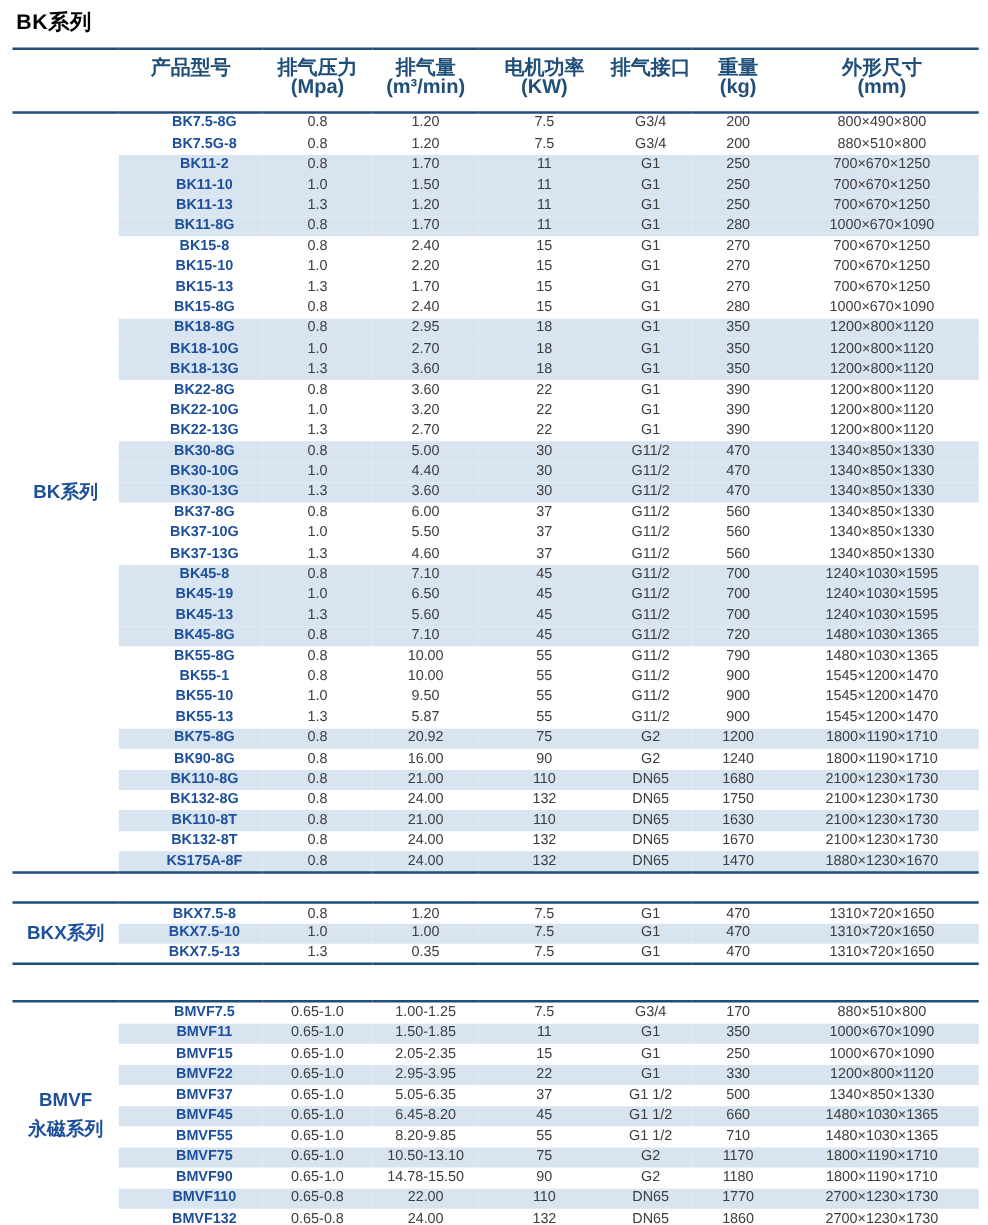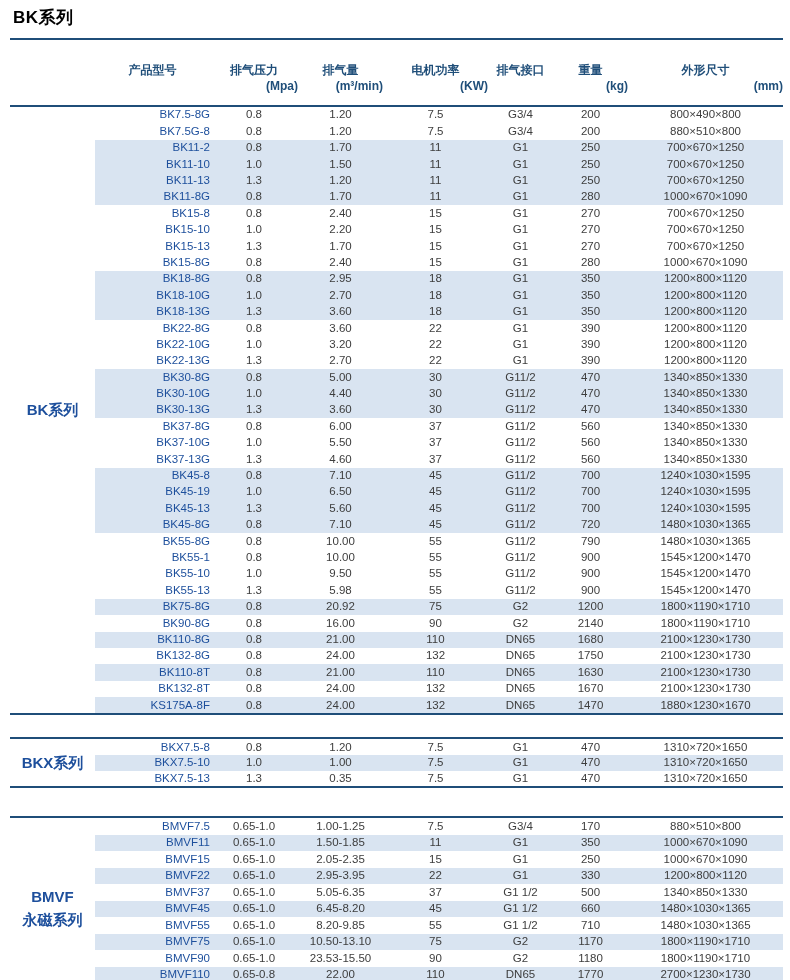--- a/index.html
+++ b/index.html
@@ -24,42 +24,42 @@
     table-layout: fixed;
   }
   .tbl th, .tbl td { padding: 0; }
   .s0 { border-top: 2px solid var(--rule, #1f4e79); border-bottom: 2px solid var(--rule, #1f4e79); }
   .s0 thead tr { border-bottom: 2px solid var(--rule, #1f4e79); }
   .s1 { margin-top: 22px; border-top: 2px solid var(--rule, #1f4e79); border-bottom: 2px solid var(--rule, #1f4e79); }
   .s2 { margin-top: 28px; border-top: 2px solid var(--rule, #1f4e79); border-bottom: 3px solid var(--bottom-rule, #2d5f9e); }
   .tbl thead th {
     height: 42px;
     vertical-align: top;
-    padding-top: 23px;
+    padding-top: 7px;
     color: var(--header-text, #1f4e79);
-    font-size: 12px;
+    font-size: 16px;
     font-weight: 700;
     text-align: center;
   }
   .h-name { line-height: 15px; }
-  .h-unit { line-height: 16px; text-align: right; }
+  .h-unit { line-height: 16px; }
   .s0 tbody td { height: 16.4px; }
   .s1 tbody td { height: 15.6px; }
   .s2 tbody td { height: 16.5px; }
   td.val {
     text-align: center;
     color: var(--value-text, #3d3d3d);
     font-size: 11.5px;
     line-height: 1;
   }
   td.model {
-    text-align: right;
+    text-align: center;
     padding-left: 22px;
     color: var(--model-text, #1d4f9c);
-    font-weight: 400;
+    font-weight: 700;
     font-size: 11.5px;
     line-height: 1;
   }
   td.seclabel {
     text-align: center;
     vertical-align: middle;
     color: var(--section-label-text, #1d4f9c);
     font-weight: 700;
     font-size: 15px;
     line-height: 1.5;
@@ -374,42 +374,42 @@
             <td class="val">1.0</td>
             <td class="val">9.50</td>
             <td class="val">55</td>
             <td class="val">G11/2</td>
             <td class="val">900</td>
             <td class="val">1545×1200×1470</td>
           </tr>
           <tr>
             <td class="model">BK55-13</td>
             <td class="val">1.3</td>
-            <td class="val">5.98</td>
+            <td class="val">5.87</td>
             <td class="val">55</td>
             <td class="val">G11/2</td>
             <td class="val">900</td>
             <td class="val">1545×1200×1470</td>
           </tr>
           <tr class="hl">
             <td class="model">BK75-8G</td>
             <td class="val">0.8</td>
             <td class="val">20.92</td>
             <td class="val">75</td>
             <td class="val">G2</td>
             <td class="val">1200</td>
             <td class="val">1800×1190×1710</td>
           </tr>
           <tr>
             <td class="model">BK90-8G</td>
             <td class="val">0.8</td>
             <td class="val">16.00</td>
             <td class="val">90</td>
             <td class="val">G2</td>
-            <td class="val">2140</td>
+            <td class="val">1240</td>
             <td class="val">1800×1190×1710</td>
           </tr>
           <tr class="hl">
             <td class="model">BK110-8G</td>
             <td class="val">0.8</td>
             <td class="val">21.00</td>
             <td class="val">110</td>
             <td class="val">DN65</td>
             <td class="val">1680</td>
             <td class="val">2100×1230×1730</td>
@@ -580,21 +580,21 @@
             <td class="val">0.65-1.0</td>
             <td class="val">10.50-13.10</td>
             <td class="val">75</td>
             <td class="val">G2</td>
             <td class="val">1170</td>
             <td class="val">1800×1190×1710</td>
           </tr>
           <tr>
             <td class="model">BMVF90</td>
             <td class="val">0.65-1.0</td>
-            <td class="val">23.53-15.50</td>
+            <td class="val">14.78-15.50</td>
             <td class="val">90</td>
             <td class="val">G2</td>
             <td class="val">1180</td>
             <td class="val">1800×1190×1710</td>
           </tr>
           <tr class="hl">
             <td class="model">BMVF110</td>
             <td class="val">0.65-0.8</td>
             <td class="val">22.00</td>
             <td class="val">110</td>

